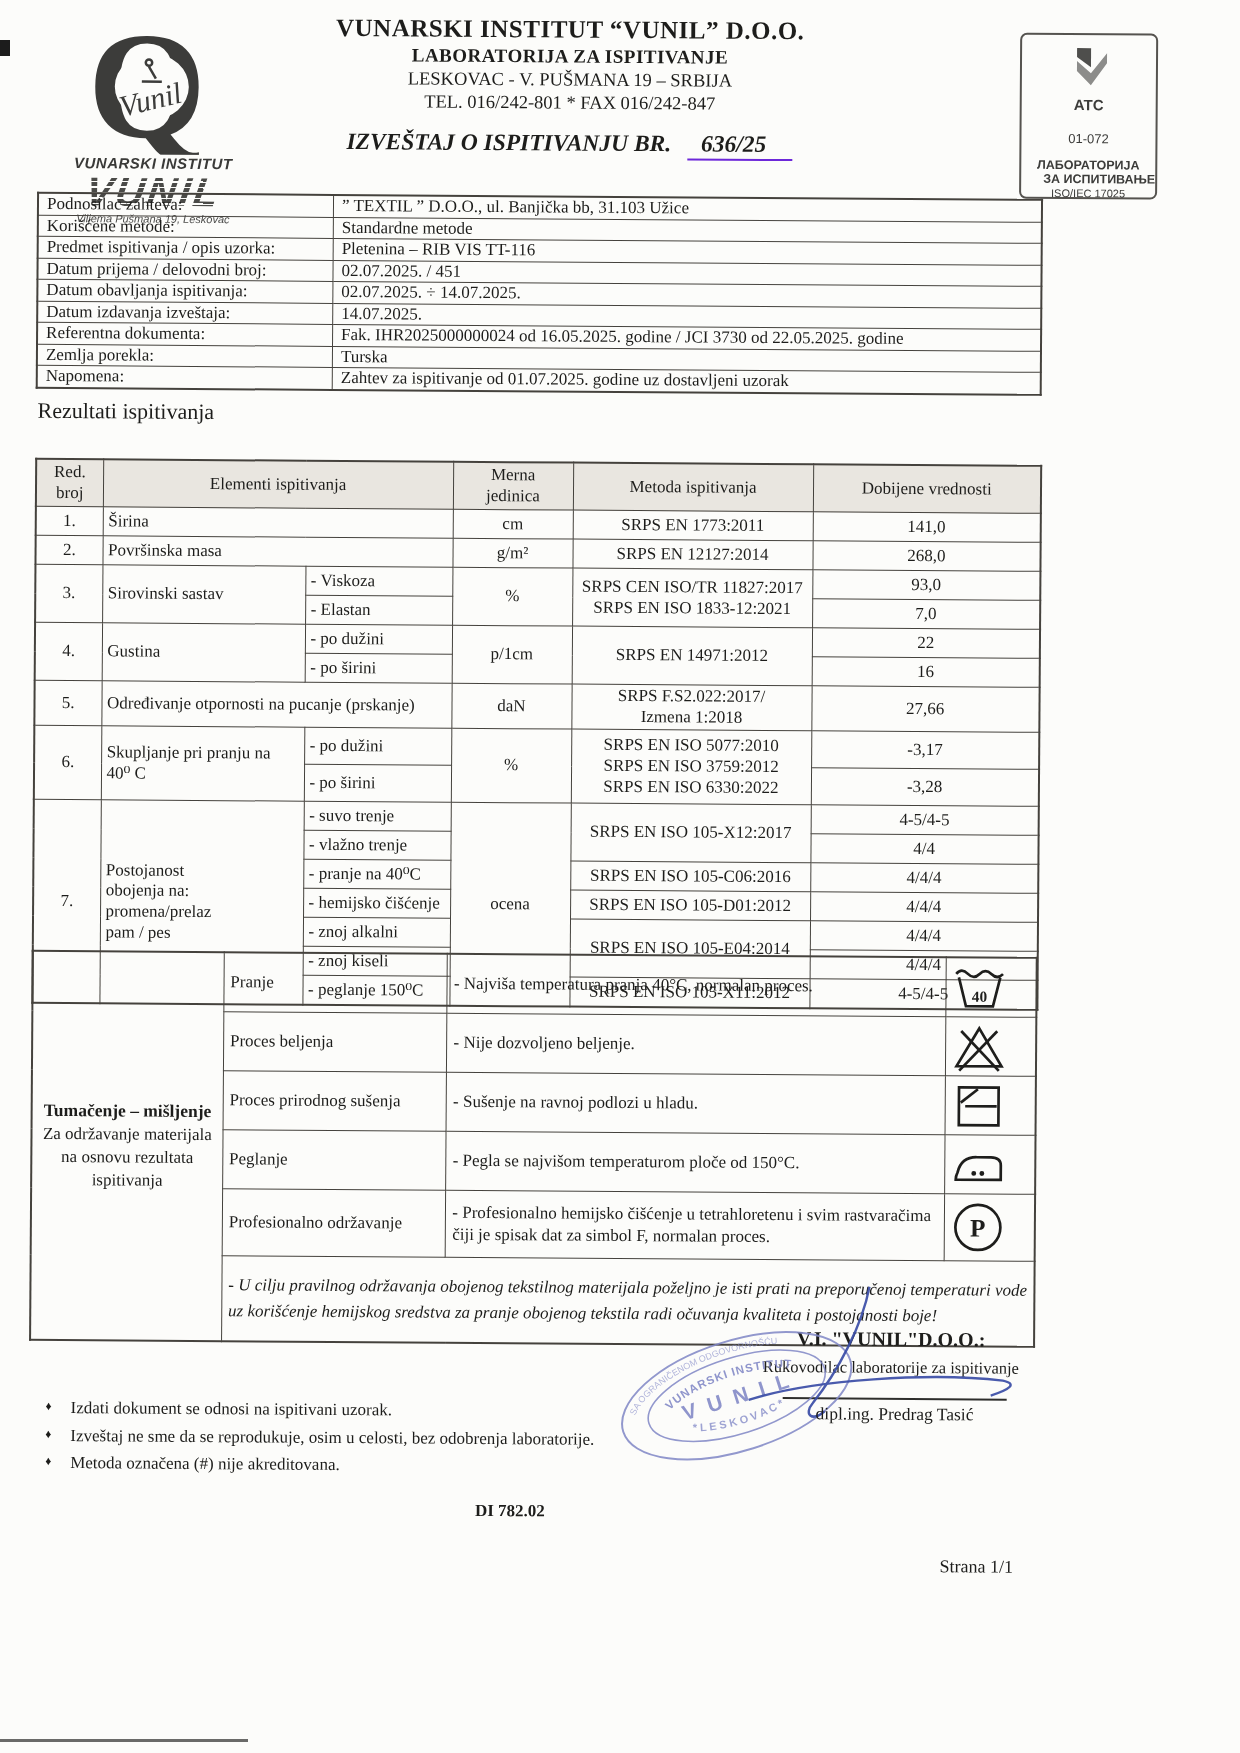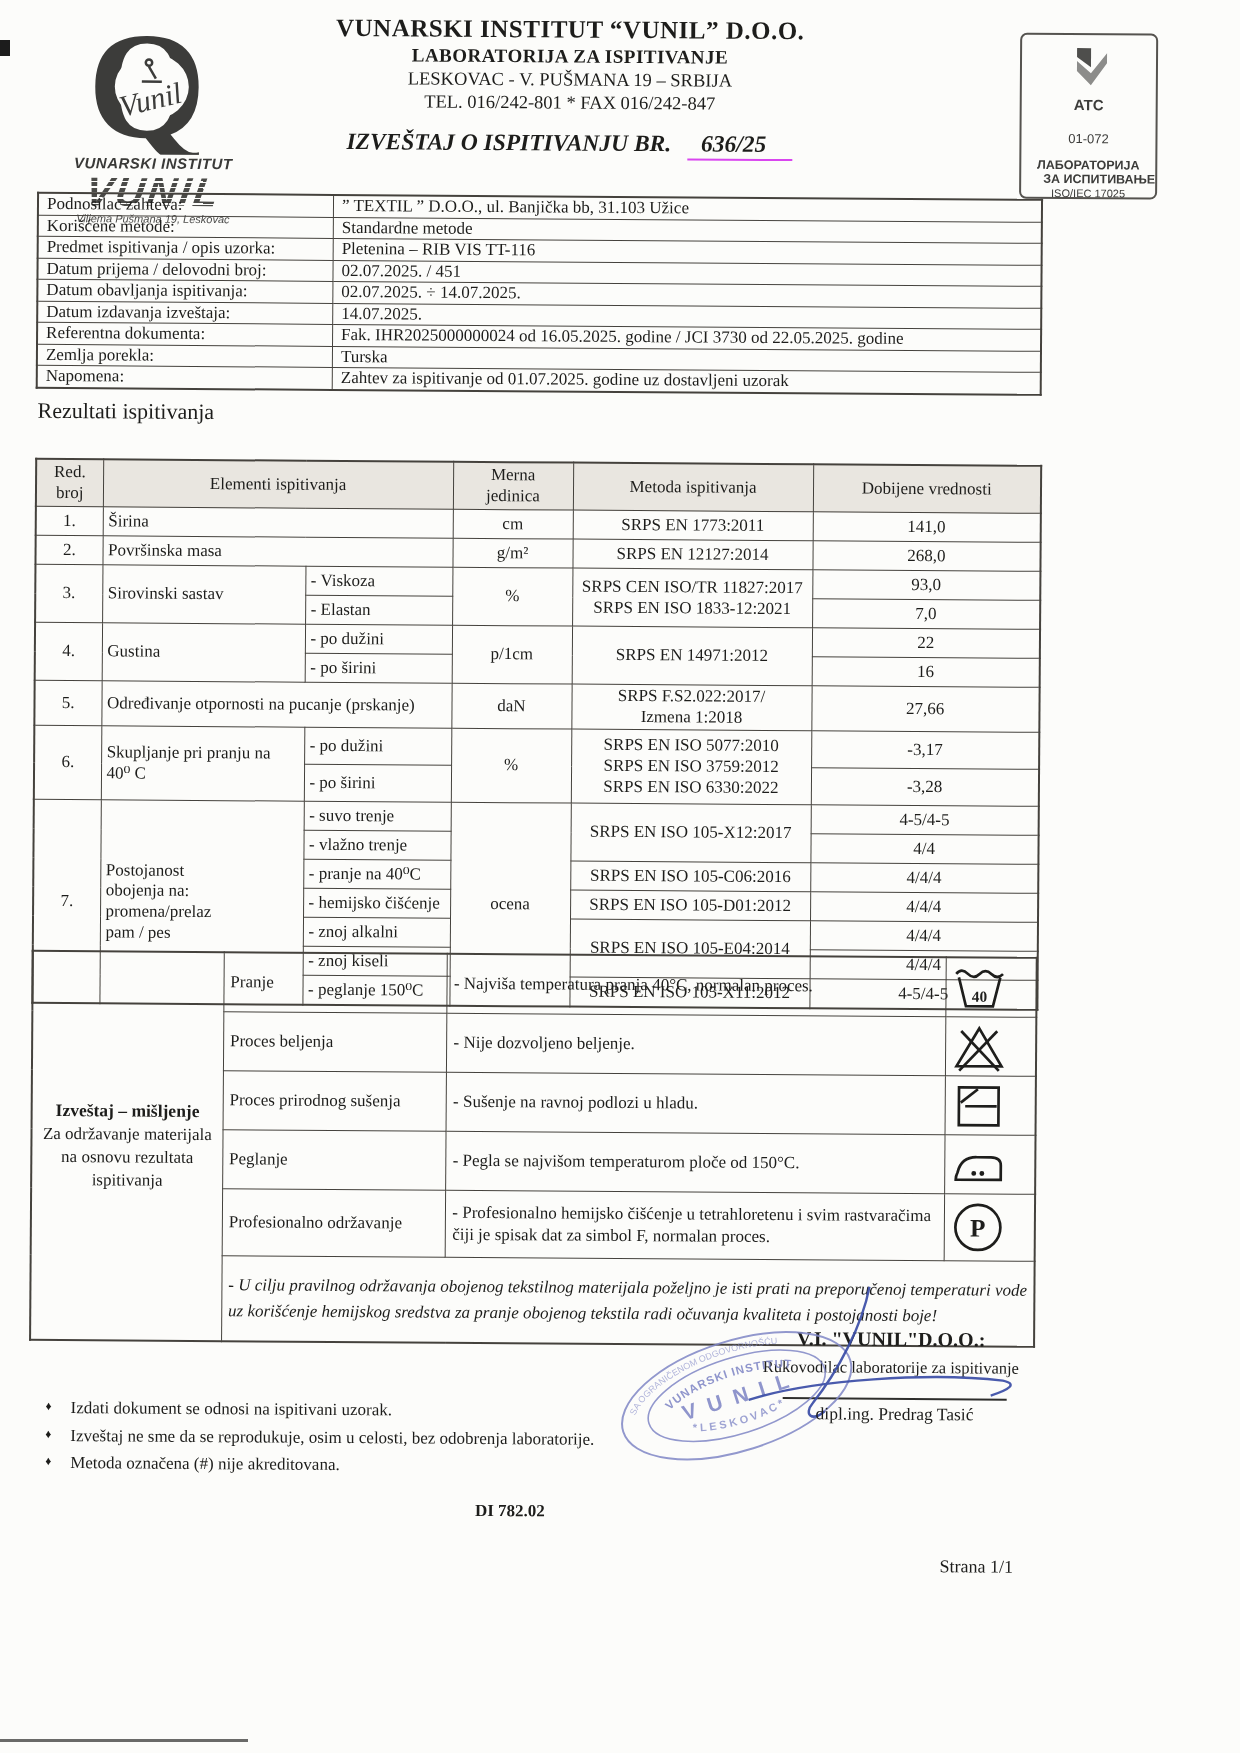--- a/index.html
+++ b/index.html
@@ -20,21 +20,21 @@
          transform:skewX(-8deg);line-height:1;}
   .brand::after{content:"";position:absolute;inset:0;
          background:repeating-linear-gradient(180deg,transparent 0 4px,#fcfcfa 4px 5.5px);}
   .logo-sub{font-family:"Liberation Sans",sans-serif;font-style:italic;font-size:11px;color:#4a4a48;margin-top:1px;}
 
   .head-center{position:absolute;left:250px;top:12px;width:640px;text-align:center;}
   .org-name{font-size:25px;font-weight:bold;letter-spacing:.5px;}
   .dept{font-size:19px;font-weight:bold;margin-top:2px;letter-spacing:.5px;}
   .addr,.telfax{font-size:18.5px;margin-top:2px;}
   .report-line{margin-top:16px;font-size:23.5px;font-weight:bold;font-style:italic;}
-  .report-no{display:inline-block;border-bottom:2px solid #d946ef;padding:0 26px 1px 14px;margin-left:10px;}
+  .report-no{display:inline-block;border-bottom:2px solid #6d28d9;padding:0 26px 1px 14px;margin-left:10px;}
 
   .badge{position:absolute;left:1020px;top:26px;width:134px;height:162px;border:2px solid #55534f;
          border-radius:7px;text-align:center;font-family:"Liberation Sans",sans-serif;color:#3c3c3a;
          background:#fcfcfa;}
   .badge-code-label{font-weight:bold;font-size:15px;margin-top:1px;text-align:center;}
   .badge-code{font-size:13px;margin-top:18px;}
   .badge-l1{font-size:12.5px;font-weight:bold;margin-top:12px;}
   .badge-l2{font-size:12.5px;font-weight:bold;text-align:right;}
   .badge-std{font-size:11px;margin-top:1px;}
 
@@ -306,21 +306,21 @@
   <table class="care-table">
     <colgroup>
           <col style="width:190px">
           <col style="width:222px">
           <col style="width:495px">
           <col style="width:90px">
         </colgroup>
     <tbody>
       <tr class="care-row">
         <td rowspan="6" class="cc-left">
-          <div class="care-title">Izveštaj – mišljenje</div>
+          <div class="care-title">Tumačenje – mišljenje</div>
           <div class="pre">Za održavanje materijala
 na osnovu rezultata
 ispitivanja</div>
         </td>
         <td class="cc-label">Pranje</td>
         <td class="cc-desc">-  Najviša temperatura pranja 40°C, normalan proces.</td>
         <td class="cc-icon">
           <svg class="care-icon" width="54" height="54" viewBox="0 0 60 60">
             <g stroke="#1e1e1c" stroke-width="3" fill="none">
               <path d="M4,15 q6,-7 13,0 q6.5,6.5 13,0 q6.5,-6.5 13,0 q6.5,6.5 13,0"></path>

